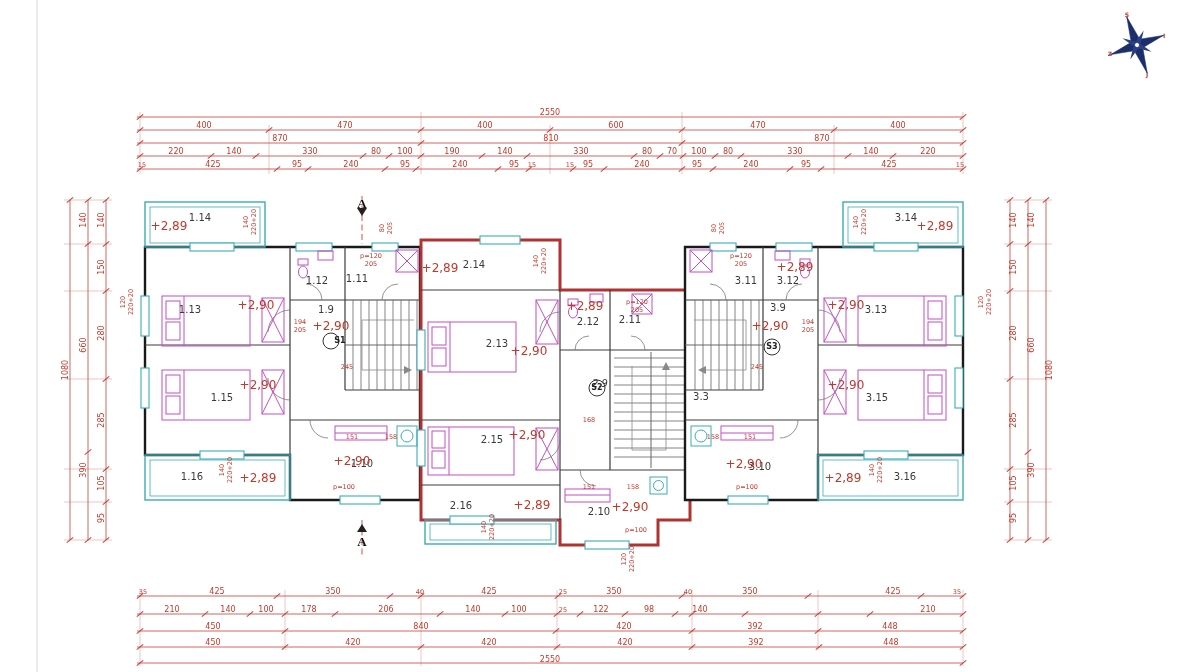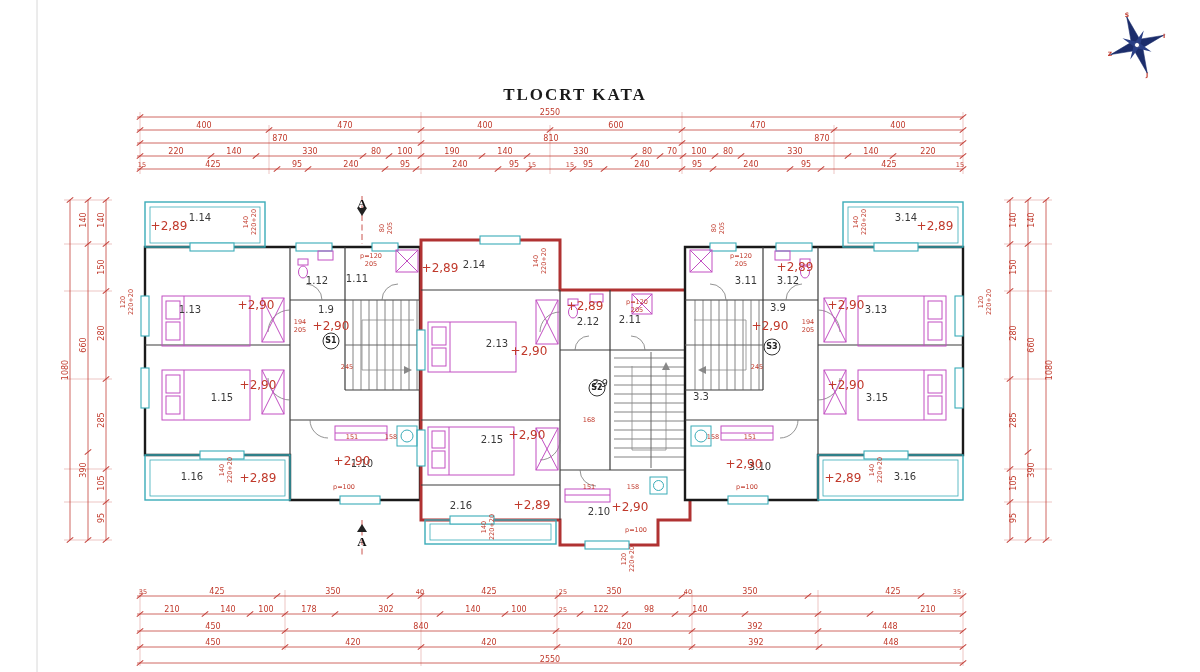--- a/index.html
+++ b/index.html
@@ -373,21 +373,20 @@
 
     <g transform="translate(1137,45) rotate(-20)">
       <line x1="-30" y1="0" x2="30" y2="0" stroke="#1c2d6b" stroke-width="0.5"></line>
       <line x1="0" y1="-30" x2="0" y2="30" stroke="#1c2d6b" stroke-width="0.5"></line>
       <path d="M0,-30 L4.5,-4.5 L28,0 L4.5,4.5 L0,30 L-4.5,4.5 L-28,0 L-4.5,-4.5 Z" fill="#1c2d6b" stroke="#1c2d6b" stroke-width="0.5"></path>
       <path d="M0,-16 L2.6,-2.6 L16,0 L2.6,2.6 L0,16 L-2.6,2.6 L-16,0 L-2.6,-2.6 Z" transform="rotate(45)" fill="#2a3f85"></path>
       <circle r="2.5" fill="#fff" stroke="#1c2d6b" stroke-width="0.7"></circle>
     </g>
   </svg>
 
-  <div class="title">TLOCRT KATA</div>
 
   <div id="ann-layer">
       <span class="ann dim" style="left: 550px; top: 113px;">2550</span>
       <span class="ann dim" style="left: 204px; top: 126px;">400</span>
       <span class="ann dim" style="left: 345px; top: 126px;">470</span>
       <span class="ann dim" style="left: 485px; top: 126px;">400</span>
       <span class="ann dim" style="left: 616px; top: 126px;">600</span>
       <span class="ann dim" style="left: 758px; top: 126px;">470</span>
       <span class="ann dim" style="left: 898px; top: 126px;">400</span>
       <span class="ann dim" style="left: 280px; top: 139px;">870</span>
@@ -432,21 +431,21 @@
       <span class="ann dims" style="left: 563px; top: 592px;">25</span>
       <span class="ann dim" style="left: 614px; top: 592px;">350</span>
       <span class="ann dims" style="left: 688px; top: 592px;">40</span>
       <span class="ann dim" style="left: 750px; top: 592px;">350</span>
       <span class="ann dim" style="left: 893px; top: 592px;">425</span>
       <span class="ann dims" style="left: 957px; top: 592px;">35</span>
       <span class="ann dim" style="left: 172px; top: 610px;">210</span>
       <span class="ann dim" style="left: 228px; top: 610px;">140</span>
       <span class="ann dim" style="left: 266px; top: 610px;">100</span>
       <span class="ann dim" style="left: 309px; top: 610px;">178</span>
-      <span class="ann dim" style="left: 386px; top: 610px;">302</span>
+      <span class="ann dim" style="left: 386px; top: 610px;">206</span>
       <span class="ann dim" style="left: 473px; top: 610px;">140</span>
       <span class="ann dim" style="left: 519px; top: 610px;">100</span>
       <span class="ann dims" style="left: 563px; top: 610px;">25</span>
       <span class="ann dim" style="left: 601px; top: 610px;">122</span>
       <span class="ann dim" style="left: 649px; top: 610px;">98</span>
       <span class="ann dim" style="left: 700px; top: 610px;">140</span>
       <span class="ann dim" style="left: 928px; top: 610px;">210</span>
       <span class="ann dim" style="left: 213px; top: 627px;">450</span>
       <span class="ann dim" style="left: 421px; top: 627px;">840</span>
       <span class="ann dim" style="left: 624px; top: 627px;">420</span>
@@ -560,21 +559,21 @@
       <span class="ann note" style="left: 632px; top: 559px; transform: translate(-50%, -50%) rotate(-90deg);">220+20</span>
       <span class="ann note" style="left: 352px; top: 437px;">151</span>
       <span class="ann note" style="left: 391px; top: 437px;">158</span>
       <span class="ann note" style="left: 589px; top: 487px;">151</span>
       <span class="ann note" style="left: 633px; top: 487px;">158</span>
       <span class="ann note" style="left: 750px; top: 437px;">151</span>
       <span class="ann note" style="left: 713px; top: 437px;">158</span>
       <span class="ann note" style="left: 347px; top: 367px;">245</span>
       <span class="ann note" style="left: 757px; top: 367px;">245</span>
       <span class="ann note" style="left: 589px; top: 420px;">168</span>
-      <span class="ann stair" style="left: 331px; top: 341px;">S1</span>
+      <span class="ann stair" style="left: 340px; top: 341px;">S1</span>
       <span class="ann stair" style="left: 597px; top: 388px;">S2</span>
       <span class="ann stair" style="left: 772px; top: 347px;">S3</span>
       <span class="ann sect" style="left: 362px; top: 203px;">A</span>
       <span class="ann sect" style="left: 362px; top: 541px;">A</span>
       <span class="ann comp" style="left: 1127px; top: 15px;">S</span>
       <span class="ann comp" style="left: 1164px; top: 36px;">I</span>
       <span class="ann comp" style="left: 1147px; top: 75px;">J</span>
       <span class="ann comp" style="left: 1110px; top: 54px;">Z</span>
     </div>
 

